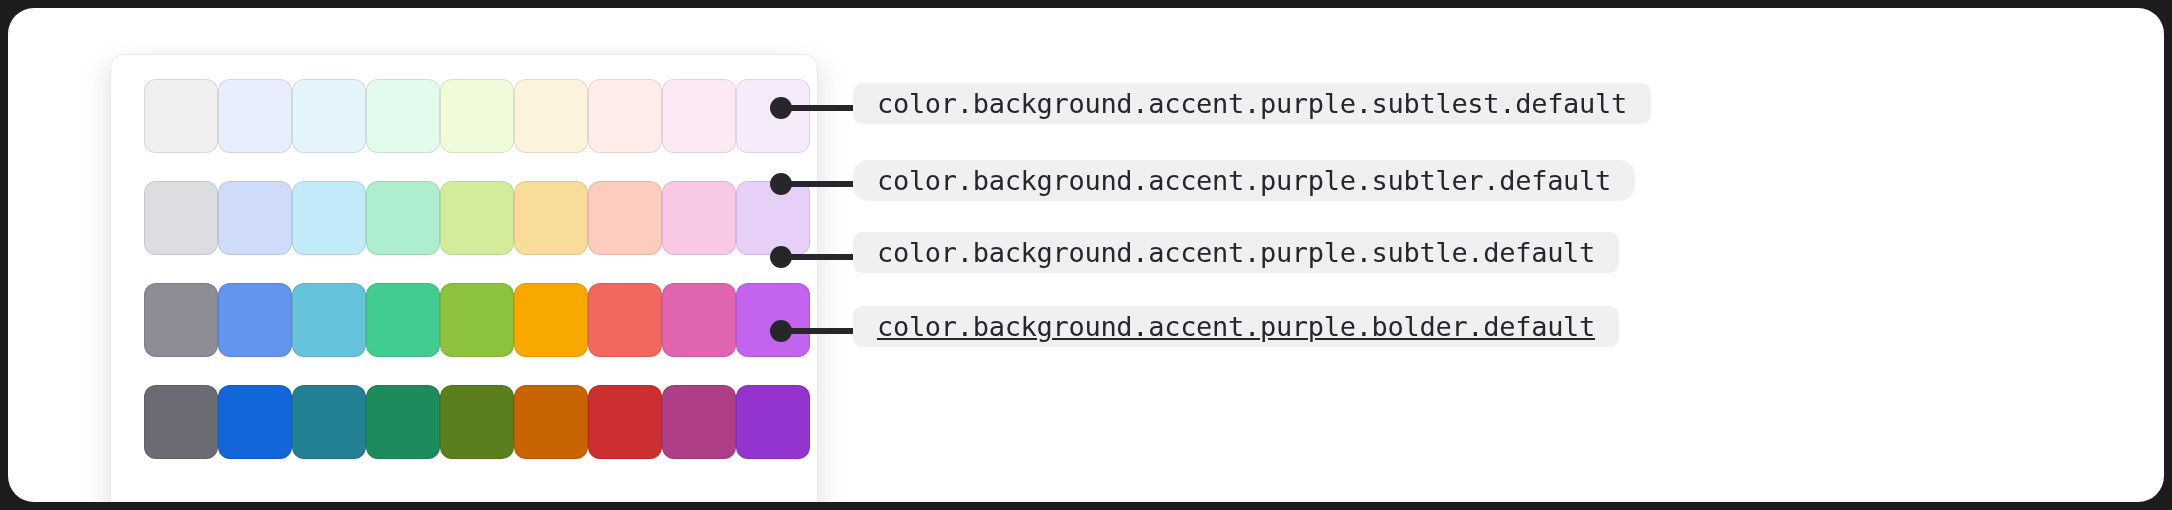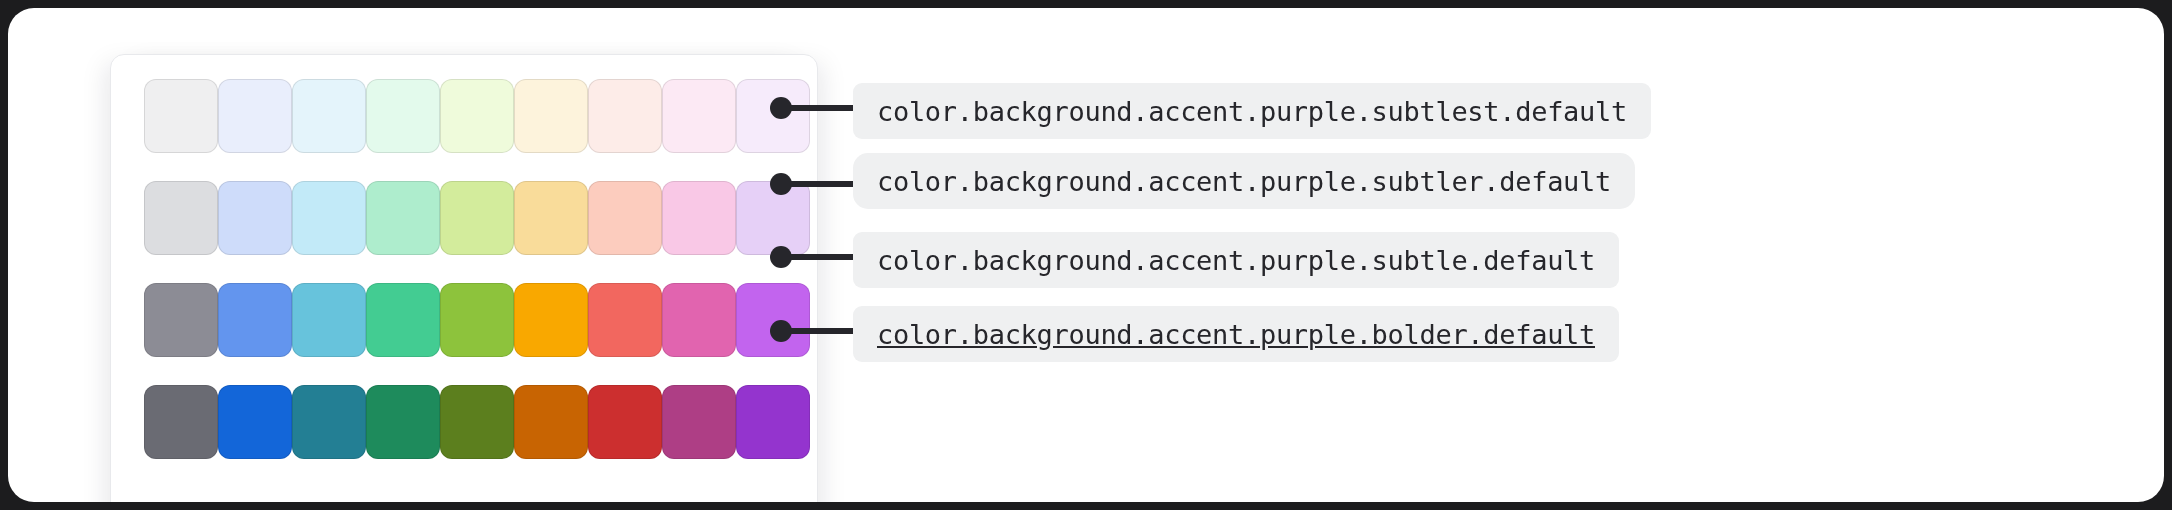--- a/index.html
+++ b/index.html
@@ -70,21 +70,21 @@
   .callout-line {
     height:6px;
     background:#26262b;
     flex:0 0 auto;
     margin-left:-1px;
   }
 
   
   .label-pill {
     position:absolute;
-    height:56px;
+    height:41px;
     display:flex;
     align-items:center;
     padding:0 24px;
     background:#eff0f1;
     border-radius:9px;
     font-family:"DejaVu Sans Mono", "Liberation Mono", monospace;
     font-size:27px;
     letter-spacing:-.3px;
     color:#26262b;
     white-space:nowrap;
@@ -107,21 +107,21 @@
   <div id="callout-layer">
       <div class="callout" style="left: 773px; top: 100px;">
         <div class="callout-dot"></div>
         <div class="callout-line" style="width: 64px;"></div>
       </div>
       <div class="label-pill" style="left: 845px; top: 75px;">color.background.accent.purple.subtlest.default</div>
       <div class="callout" style="left: 773px; top: 176px;">
         <div class="callout-dot"></div>
         <div class="callout-line" style="width: 64px;"></div>
       </div>
-      <div class="label-pill" style="left: 845px; top: 145px; border-radius: 15px;">color.background.accent.purple.subtler.default</div>
+      <div class="label-pill" style="left: 845px; top: 152px; border-radius: 15px;">color.background.accent.purple.subtler.default</div>
       <div class="callout" style="left: 773px; top: 249px;">
         <div class="callout-dot"></div>
         <div class="callout-line" style="width: 64px;"></div>
       </div>
       <div class="label-pill" style="left: 845px; top: 224px;">color.background.accent.purple.subtle.default</div>
       <div class="callout" style="left: 773px; top: 323px;">
         <div class="callout-dot"></div>
         <div class="callout-line" style="width: 64px;"></div>
       </div>
       <div class="label-pill" style="left: 845px; top: 298px; text-decoration: underline;">color.background.accent.purple.bolder.default</div>

